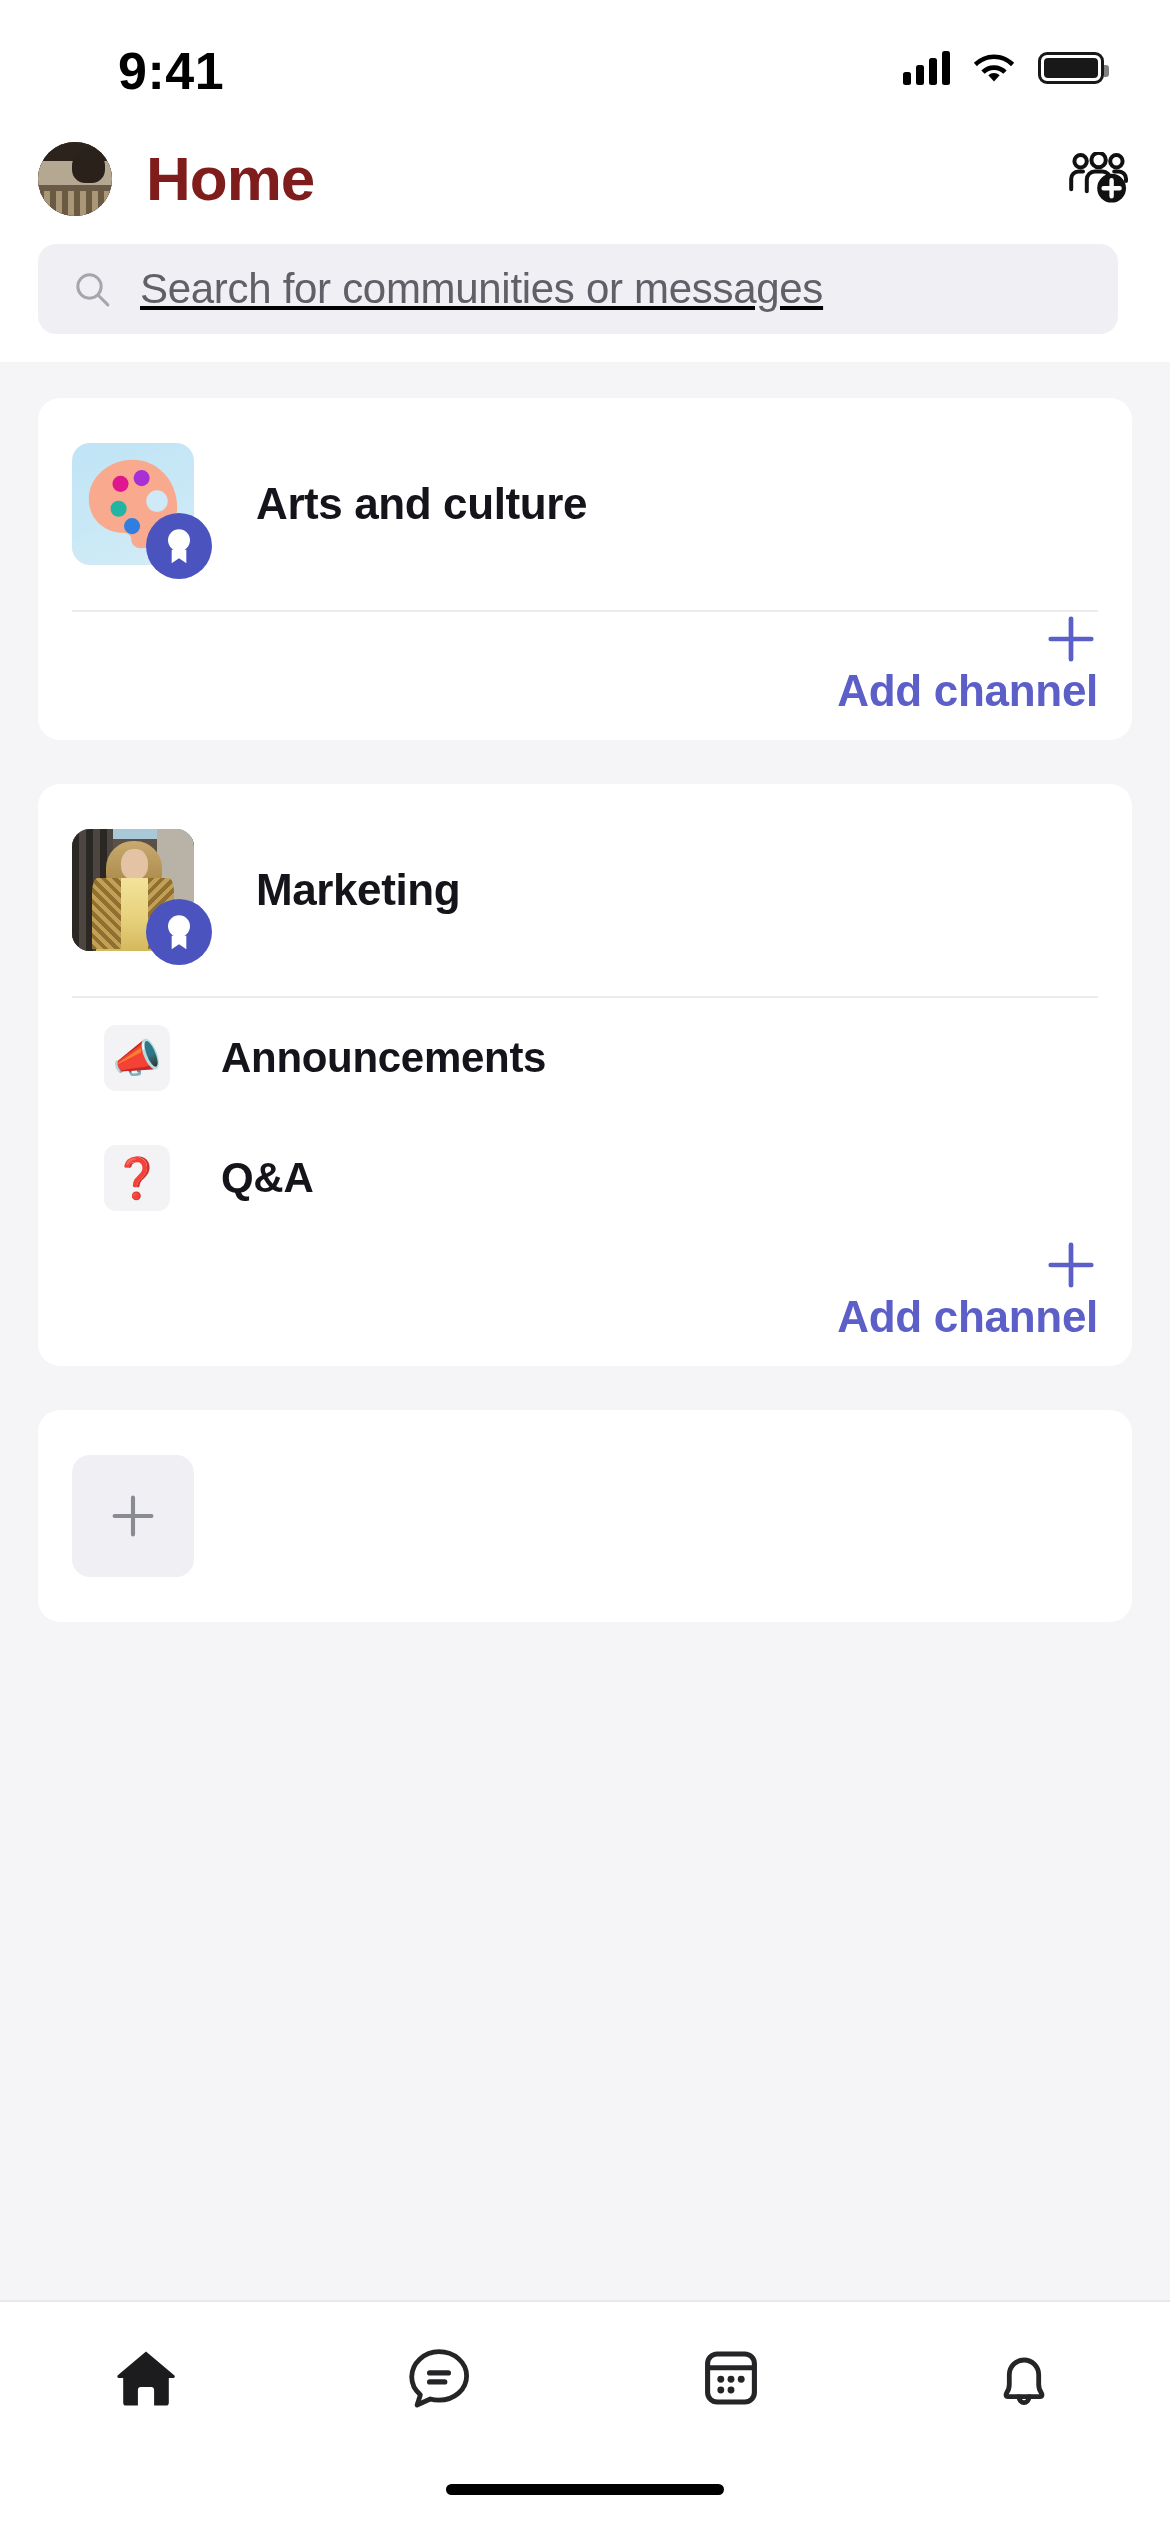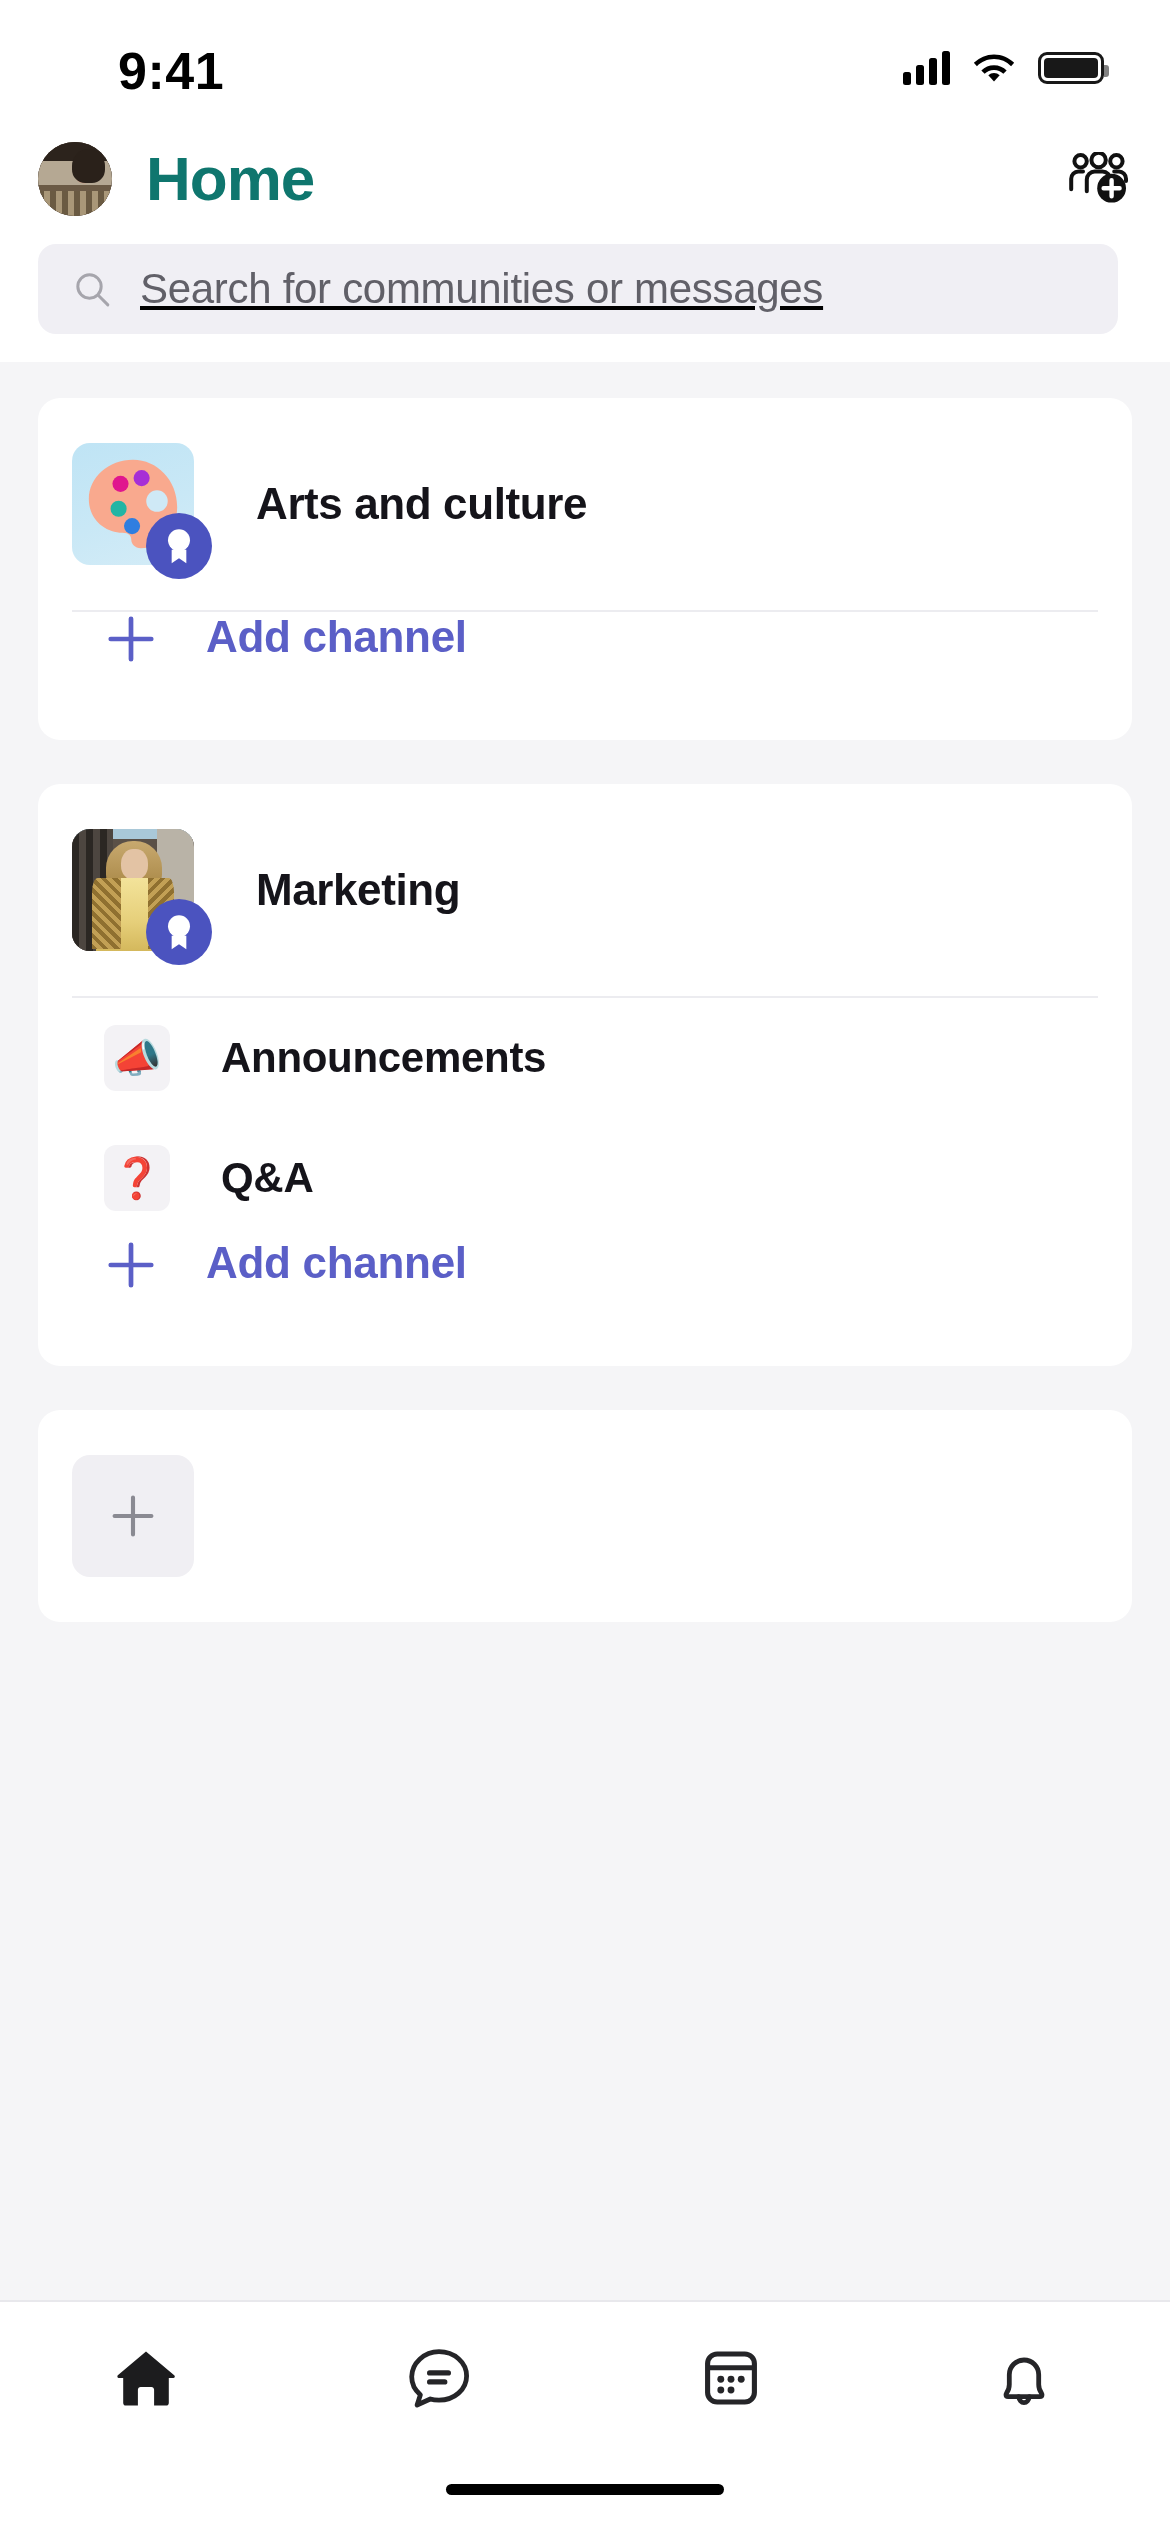--- a/index.html
+++ b/index.html
@@ -88,21 +88,21 @@
     position:absolute; left:0; bottom:0; width:100%; height:34%;
     background:
       repeating-linear-gradient(90deg,#6b5b43 0 6px,#ad9b7c 6px 12px),
       #8d7c5f;
     opacity:.95;
   }
   .page-title {
     font-size:62px;
     font-weight:700;
     letter-spacing:-1px;
-    color:#0f766e;
+    color:#7f1d1d;
     margin-left:34px;
     line-height:1;
   }
   .header-spacer{ flex:1; }
   .people-add-icon{ width:62px; height:54px; flex:none; }
 
   
   .searchwrap {
     background:#ffffff;
     padding:6px 52px 28px 38px;
@@ -235,24 +235,25 @@
     font-size:40px; line-height:1;
   }
   .chan-name{
     font-size:42px;
     color:#15141a;
     letter-spacing:-0.3px;
     margin-left:51px;
   }
 
   .add-channel-row{
-    display:flex; align-items:flex-start;
+    display:flex; align-items:flex-end;
     height:128px;
     padding:0 34px 0 66px;
     cursor:pointer;
+    flex-direction:column;
   }
   .plus-purple{
     width:54px; height:54px; flex:none;
   }
   .add-channel-label{
     font-size:44px;
     color:#5b5fc7;
     letter-spacing:-0.3px;
     margin-left:48px;
   }

